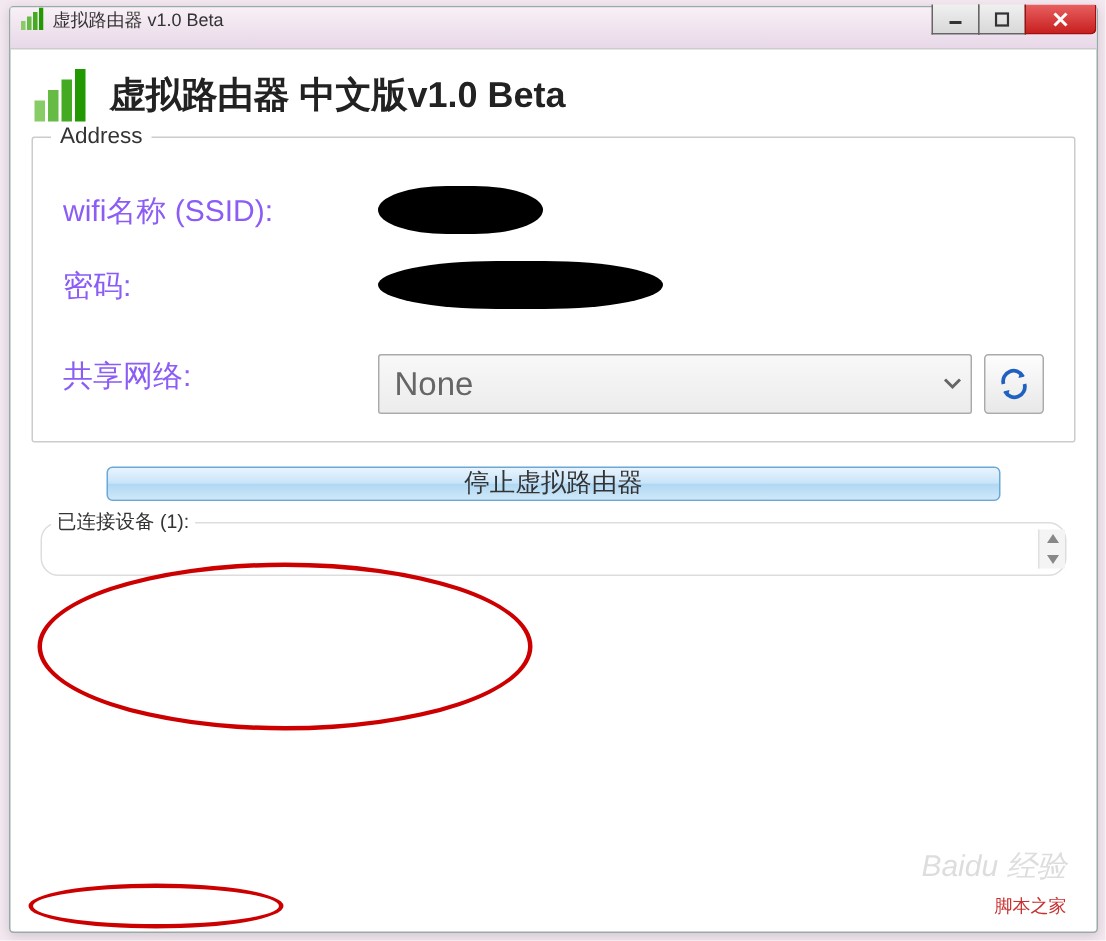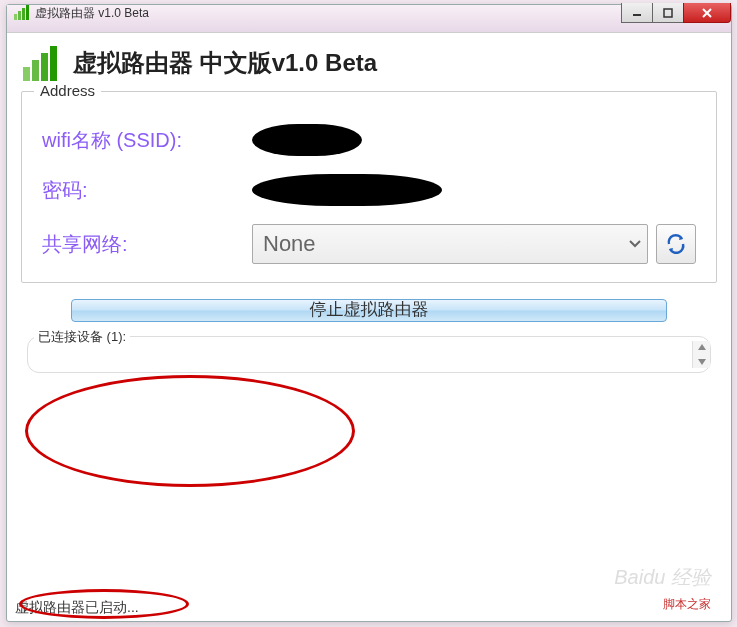--- a/index.html
+++ b/index.html
@@ -115,20 +115,21 @@
     .redacted {
       background: #000;
       border-radius: 50% / 60%;
       height: 32px;
     }
     .redacted.ssid { width: 110px; }
     .redacted.pwd { width: 190px; }
     .select-row {
       display: flex;
       align-items: flex-start;
+      margin-top: 12px;
     }
     .select-box {
       flex: 1;
       height: 40px;
       border: 1px solid #aaa;
       border-radius: 2px;
       background: linear-gradient(#f8f8f8, #ececec);
       display: flex;
       align-items: center;
       justify-content: space-between;
@@ -360,20 +361,19 @@
             <path d="M5 1 L9 7 L1 7 Z" fill="#888"></path>
           </svg>
         <svg class="scroll-arrow" viewBox="0 0 10 8">
             <path d="M5 7 L9 1 L1 1 Z" fill="#888"></path>
           </svg>
       </div>
     </div>
 
   </div>
 
-  <div class="statusbar">虚拟路由器已启动...</div>
 
   <div class="annotation-circle circle1"></div>
   <div class="annotation-circle circle2"></div>
 
   <div class="watermark2">Baidu 经验</div>
   <div class="watermark">脚本之家</div>
 </div>
 
 </body></html>

